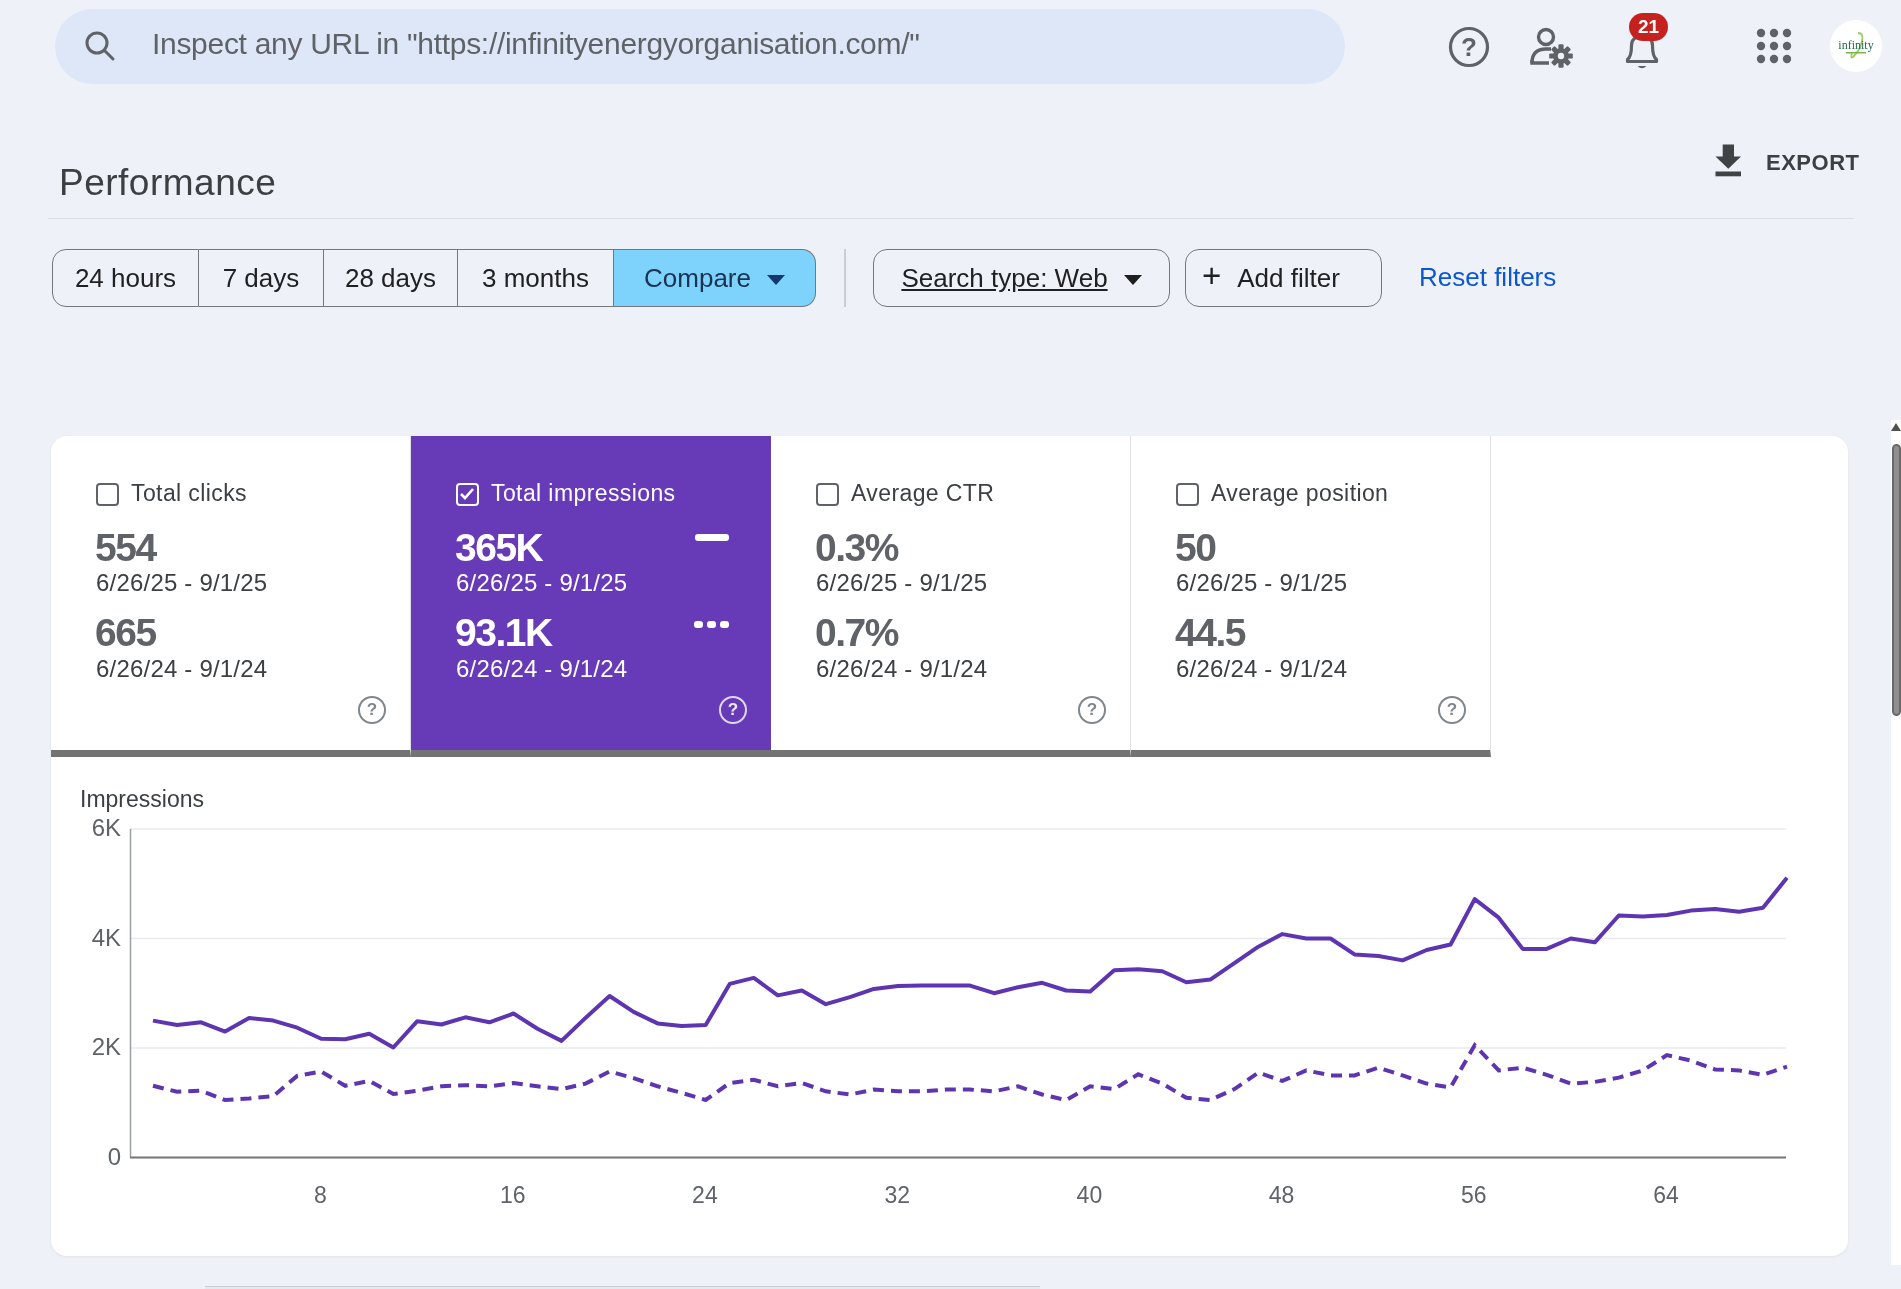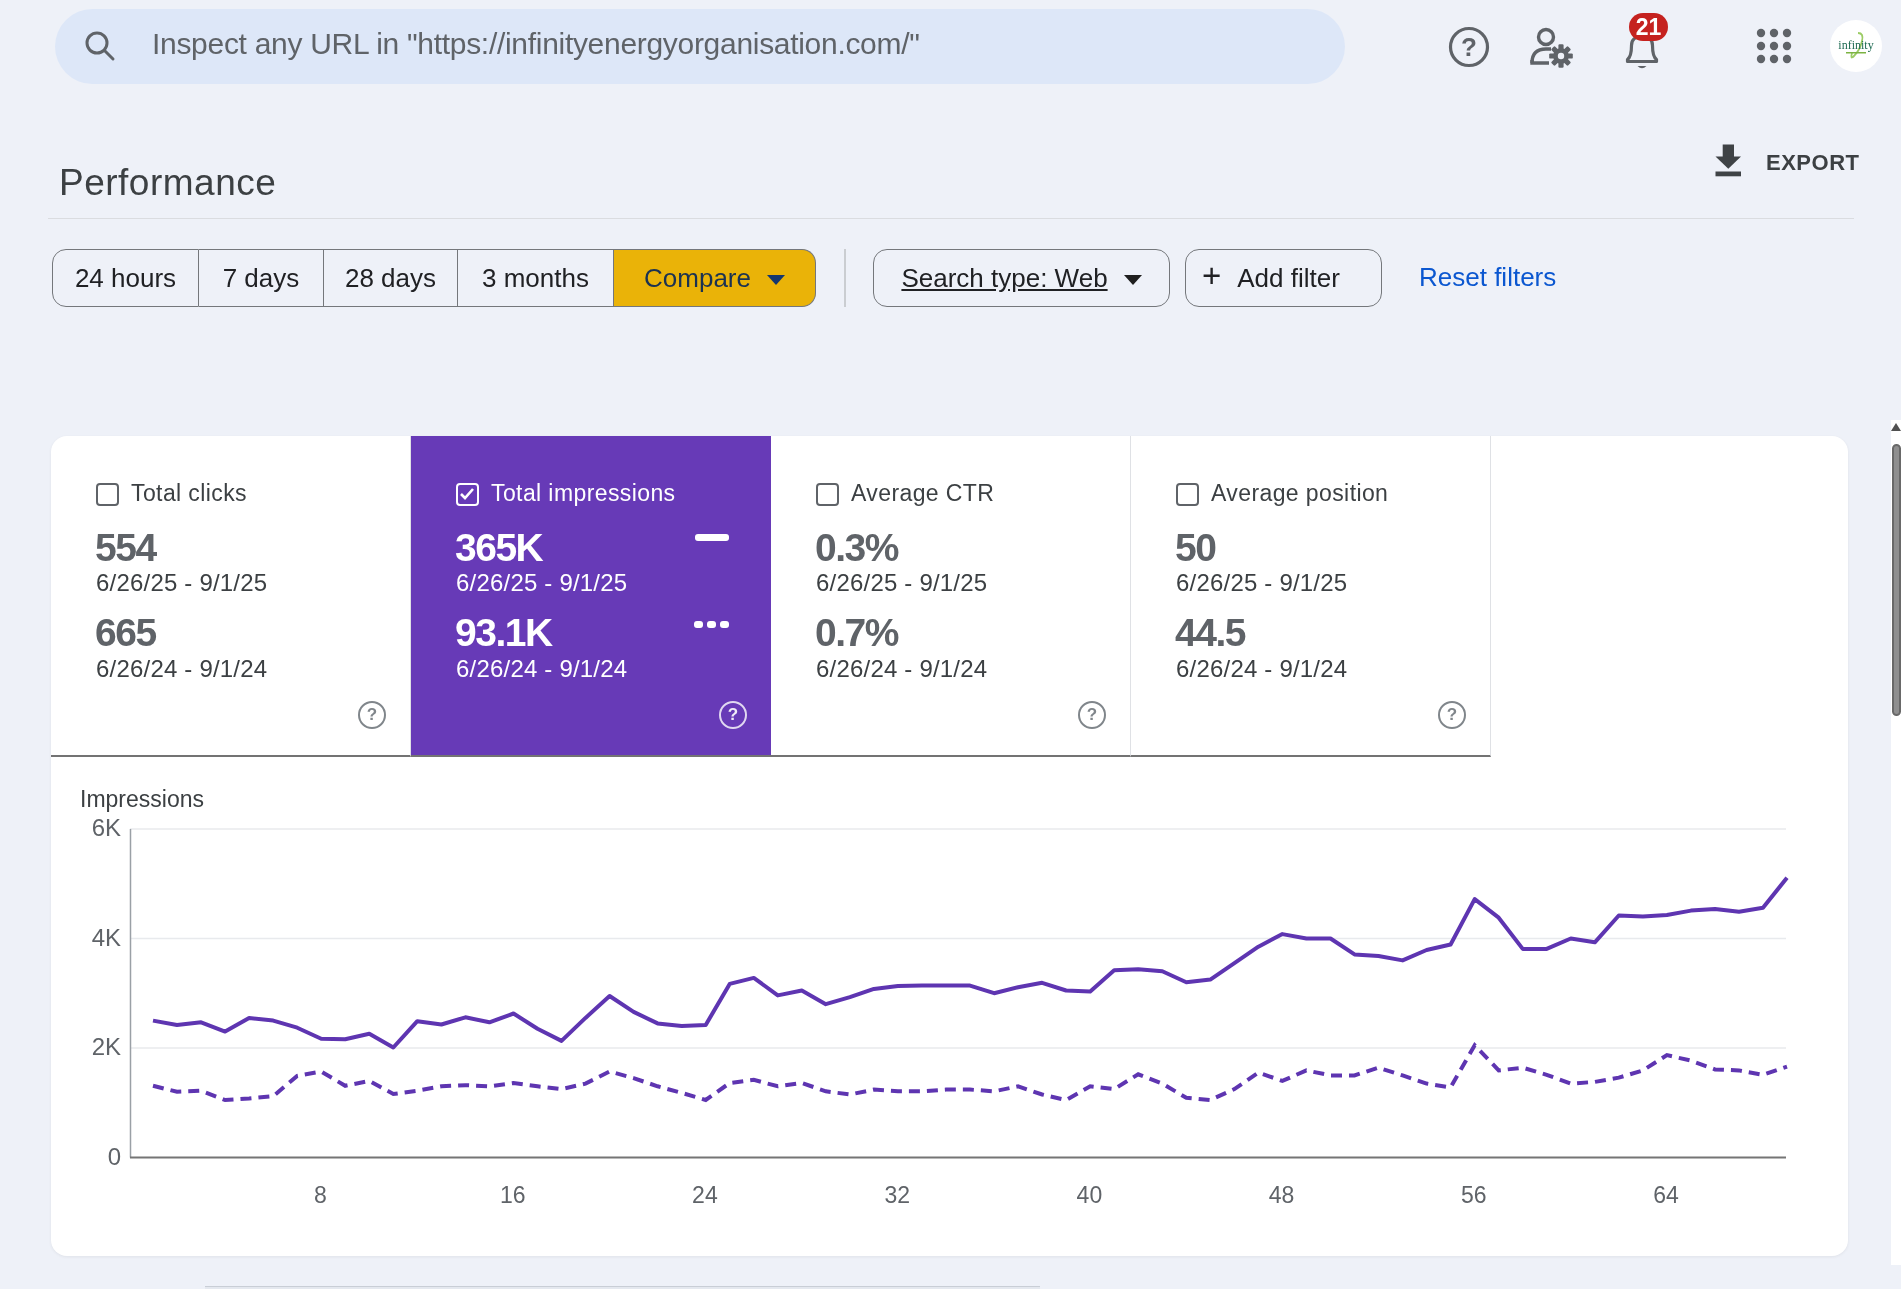--- a/index.html
+++ b/index.html
@@ -11,30 +11,30 @@
   #searchtext{left:152px;top:27px;font-size:30px;color:#5f6368;letter-spacing:-0.3px;}
   
   #perf{left:59px;top:162px;font-size:37px;color:#3c4043;letter-spacing:0.5px;}
   #divider1{left:48px;top:218px;width:1806px;height:1px;background:#dadce0;}
   
   .chip{position:absolute;top:249px;height:58px;box-sizing:border-box;border:1px solid #74777b;display:flex;align-items:center;justify-content:center;font-size:26px;color:#202124;background:transparent;}
   #c1{left:52px;width:147px;border-radius:14px 0 0 14px;}
   #c2{left:199px;width:125px;border-left:none;}
   #c3{left:324px;width:134px;border-left:none;}
   #c4{left:458px;width:156px;border-left:none;}
-  #c5{left:614px;width:202px;border-radius:0 14px 14px 0;border-left:none;background:#eab308;color:#1b3252;}
+  #c5{left:614px;width:202px;border-radius:0 14px 14px 0;border-left:none;background:#7dd3fc;color:#1b3252;}
   #vsep{left:844px;top:249px;width:2px;height:58px;background:#cacdd1;}
   #c6{left:873px;width:297px;border-radius:14px;text-decoration:underline;}
   #c7{left:1185px;width:197px;border-radius:14px;justify-content:flex-start;padding-left:16px;}
   #reset{left:1419px;top:262px;font-size:26px;color:#0b57d0;}
   .tri{width:0;height:0;border-left:9px solid transparent;border-right:9px solid transparent;border-top:10px solid #1f1f1f;margin-left:16px;margin-top:3px;}
   #lastupd{left:1565px;top:361px;font-size:28px;color:#5f6368;letter-spacing:-0.6px;white-space:nowrap;}
   
   #card{left:51px;top:436px;width:1797px;height:820px;background:#fff;border-radius:16px;box-shadow:0 1px 3px rgba(60,64,67,.08);}
-  .tile{position:absolute;top:0;width:360px;height:321px;box-sizing:border-box;border-right:1px solid #dfe1e5;border-bottom:2px solid #737373;}
+  .tile{position:absolute;top:0;width:360px;height:321px;box-sizing:border-box;border-right:1px solid #dfe1e5;border-bottom:7px solid #737373;}
   .cb{position:absolute;left:45px;top:47px;width:19px;height:19px;border:2px solid #5f6368;border-radius:4px;}
   .tlabel{position:absolute;left:80px;top:44px;font-size:23px;color:#3c4043;letter-spacing:0.4px;}
   .num{position:absolute;left:44px;font-size:39px;font-weight:bold;color:#5f6368;letter-spacing:-1.5px;}
   .tdate{position:absolute;left:45px;font-size:24px;color:#3c4043;letter-spacing:0.2px;}
   .n1{top:90px;} .d1{top:133px;} .n2{top:175px;} .d2{top:219px;}
   .qmark{position:absolute;right:24px;bottom:26px;width:24px;height:24px;border:2px solid #80868b;border-radius:50%;color:#80868b;font-size:17px;font-weight:bold;text-align:center;line-height:24px;}
   #tile2{background:#673ab7;border-right:none;}
   #tile2 .cb{border-color:#fff;}
   #tile2 .tlabel,#tile2 .num,#tile2 .tdate{color:#fff;}
   #tile2 .qmark{border-color:rgba(255,255,255,.8);color:rgba(255,255,255,.9);}
@@ -75,21 +75,21 @@
       <rect x="-2.6" y="-11.8" width="5.2" height="6" rx="1.2" transform="rotate(270)"></rect>
       <rect x="-2.6" y="-11.8" width="5.2" height="6" rx="1.2" transform="rotate(315)"></rect>
       <circle cx="0" cy="0" r="3.2" fill="#eef1f8"></circle>
     </g>
   </svg>
 
   <svg class="abs" style="left:1620px;top:30px" width="44" height="44" viewBox="0 0 44 44">
     <path d="M7.5 31.5 L36.5 31.5 L36.5 29.5 Q32.5 26.5 32.5 15.5 Q32.5 6.5 22 6.5 Q11.5 6.5 11.5 15.5 Q11.5 26.5 7.5 29.5 Z" fill="none" stroke="#5f6368" stroke-width="3.2" stroke-linejoin="round"></path>
     <path d="M17.5 36 Q22 40.5 26.5 36 Z" fill="#5f6368"></path>
   </svg>
-  <div class="abs" style="left:1629px;top:13px;width:39px;height:28px;background:#c5221f;border-radius:14px;color:#fff;font-size:23px;font-weight:bold;text-align:center;line-height:28px;">21</div>
+  <div class="abs" style="left:1629px;top:13px;width:39px;height:28px;background:#c5221f;border-radius:14px;color:#fff;font-size:19px;font-weight:bold;text-align:center;line-height:28px;">21</div>
 
   <svg class="abs" style="left:1756px;top:28px" width="36" height="36" viewBox="0 0 36 36">
     <g fill="#5f6368">
       <circle cx="5" cy="5" r="4.2"></circle>
         <circle cx="18" cy="5" r="4.2"></circle>
         <circle cx="31" cy="5" r="4.2"></circle>
       <circle cx="5" cy="18" r="4.2"></circle>
         <circle cx="18" cy="18" r="4.2"></circle>
         <circle cx="31" cy="18" r="4.2"></circle>
       <circle cx="5" cy="31" r="4.2"></circle>

